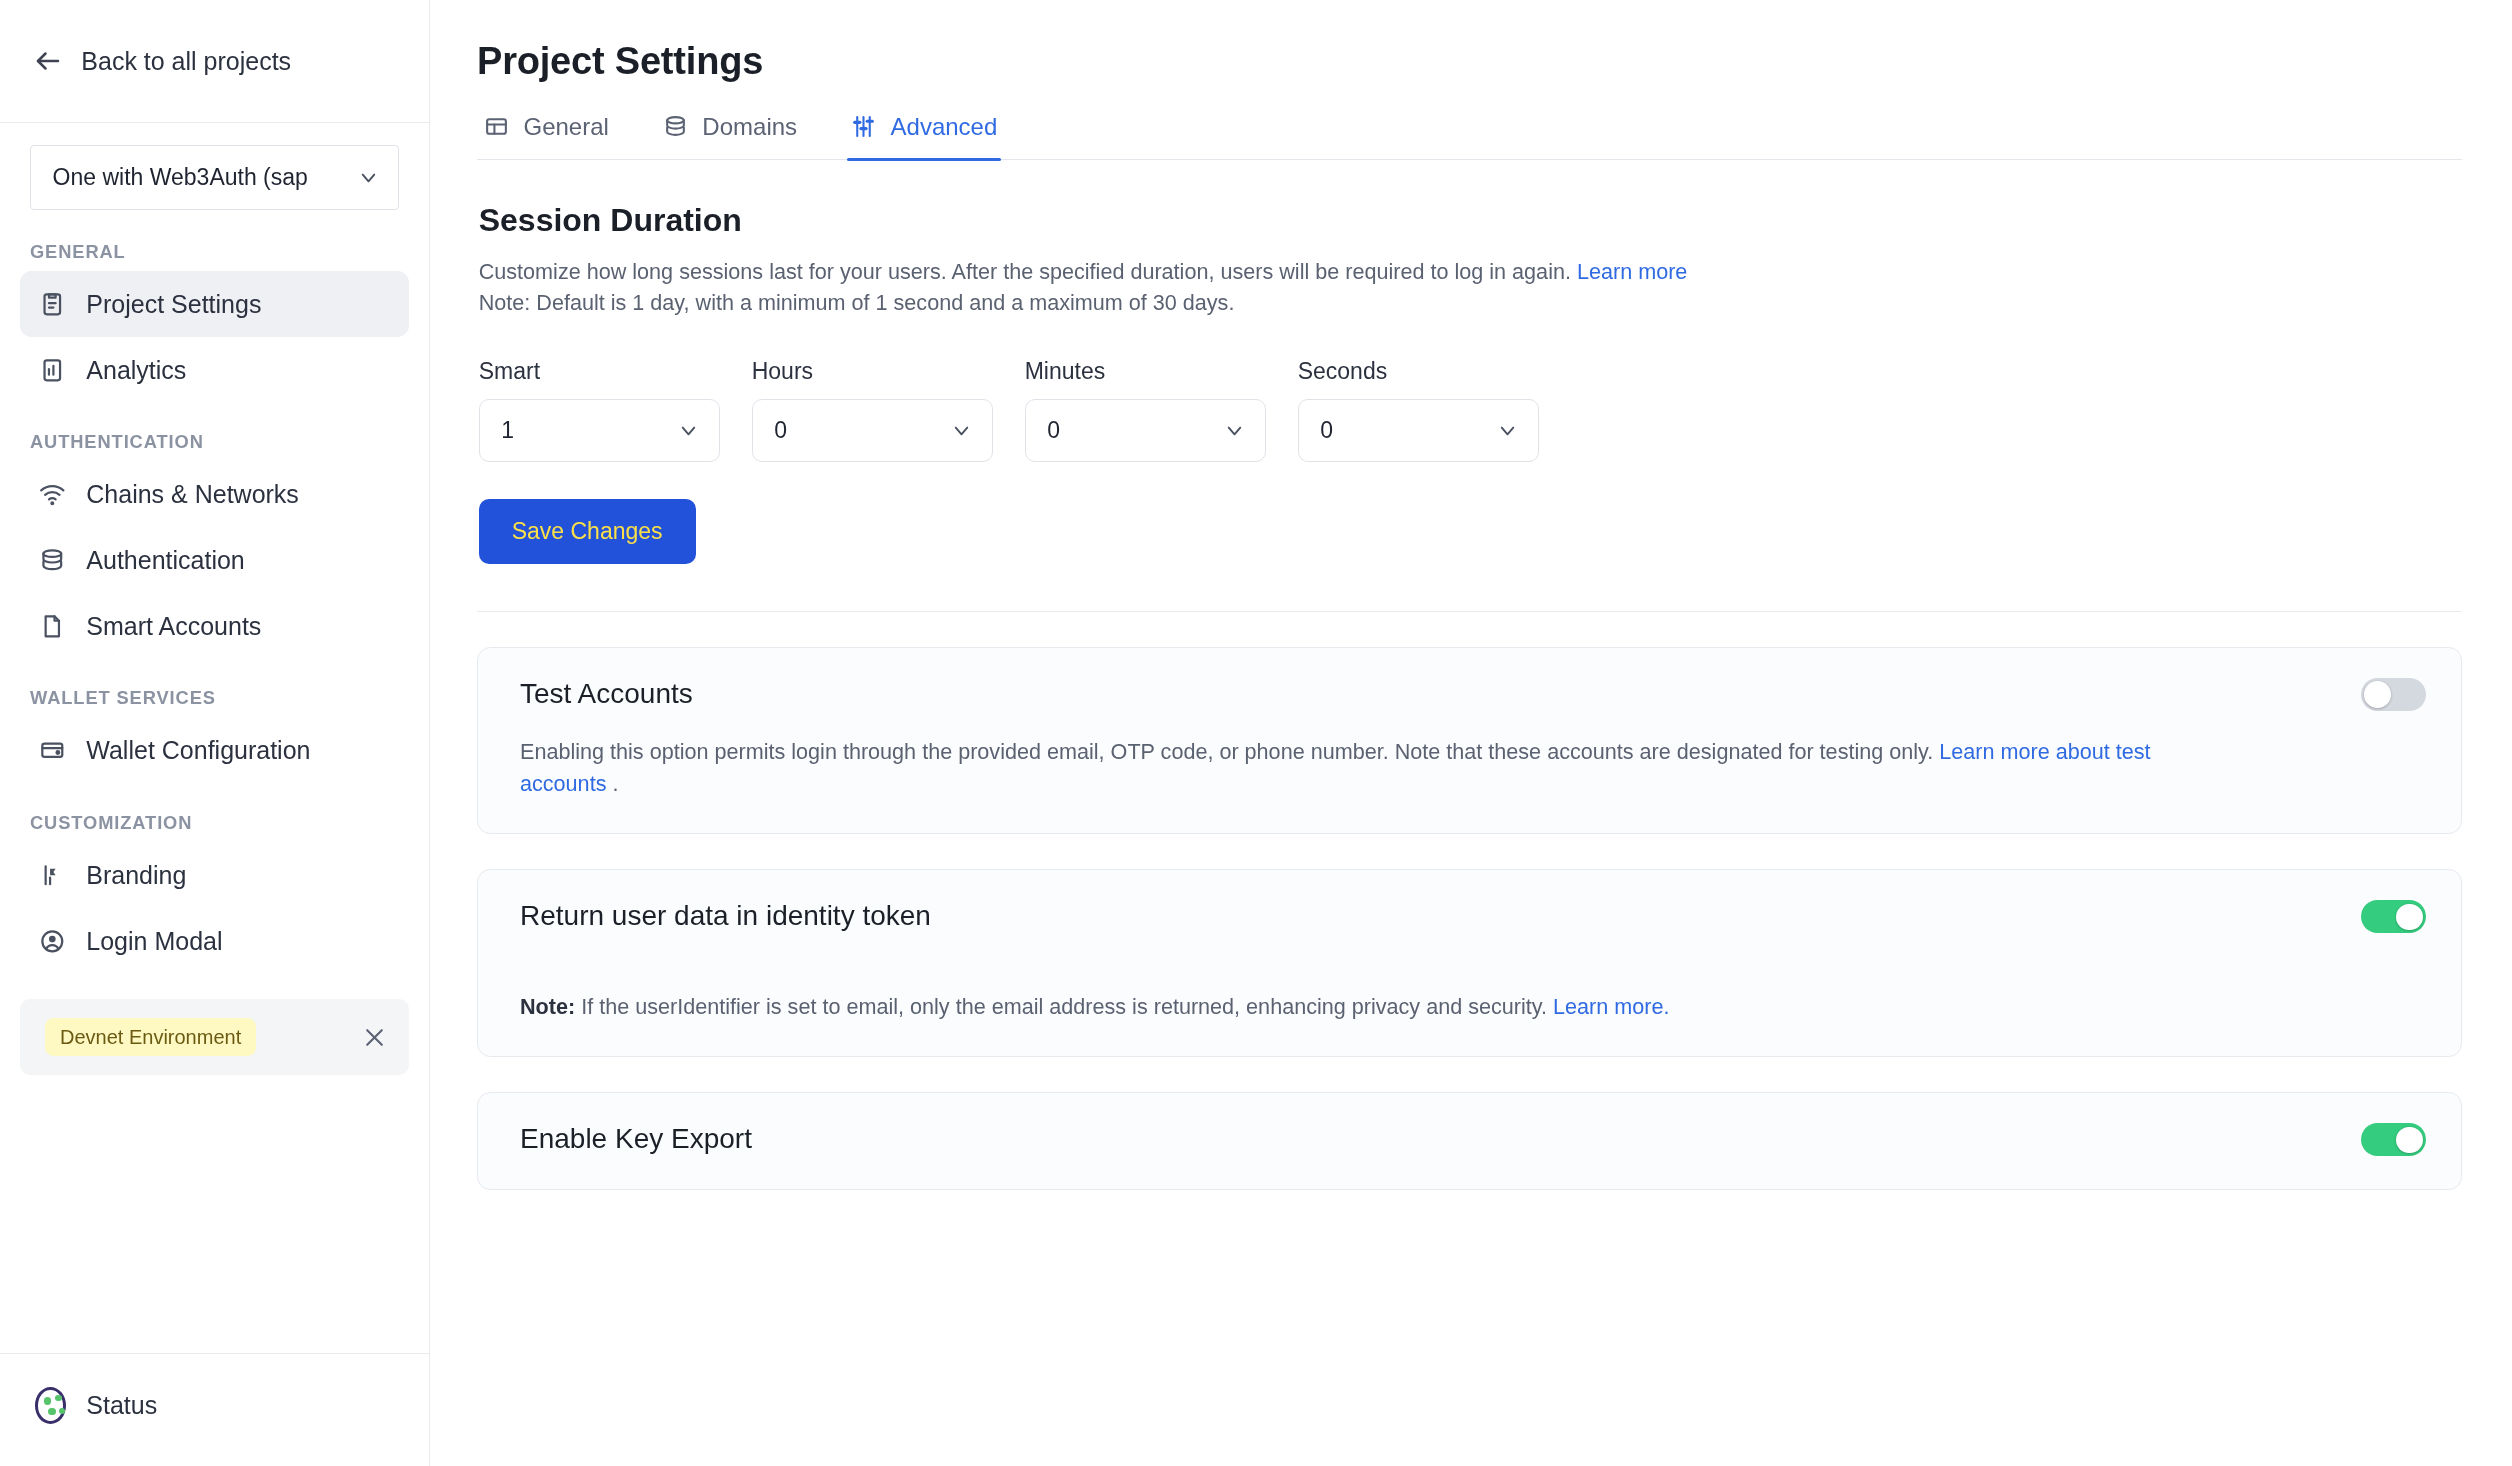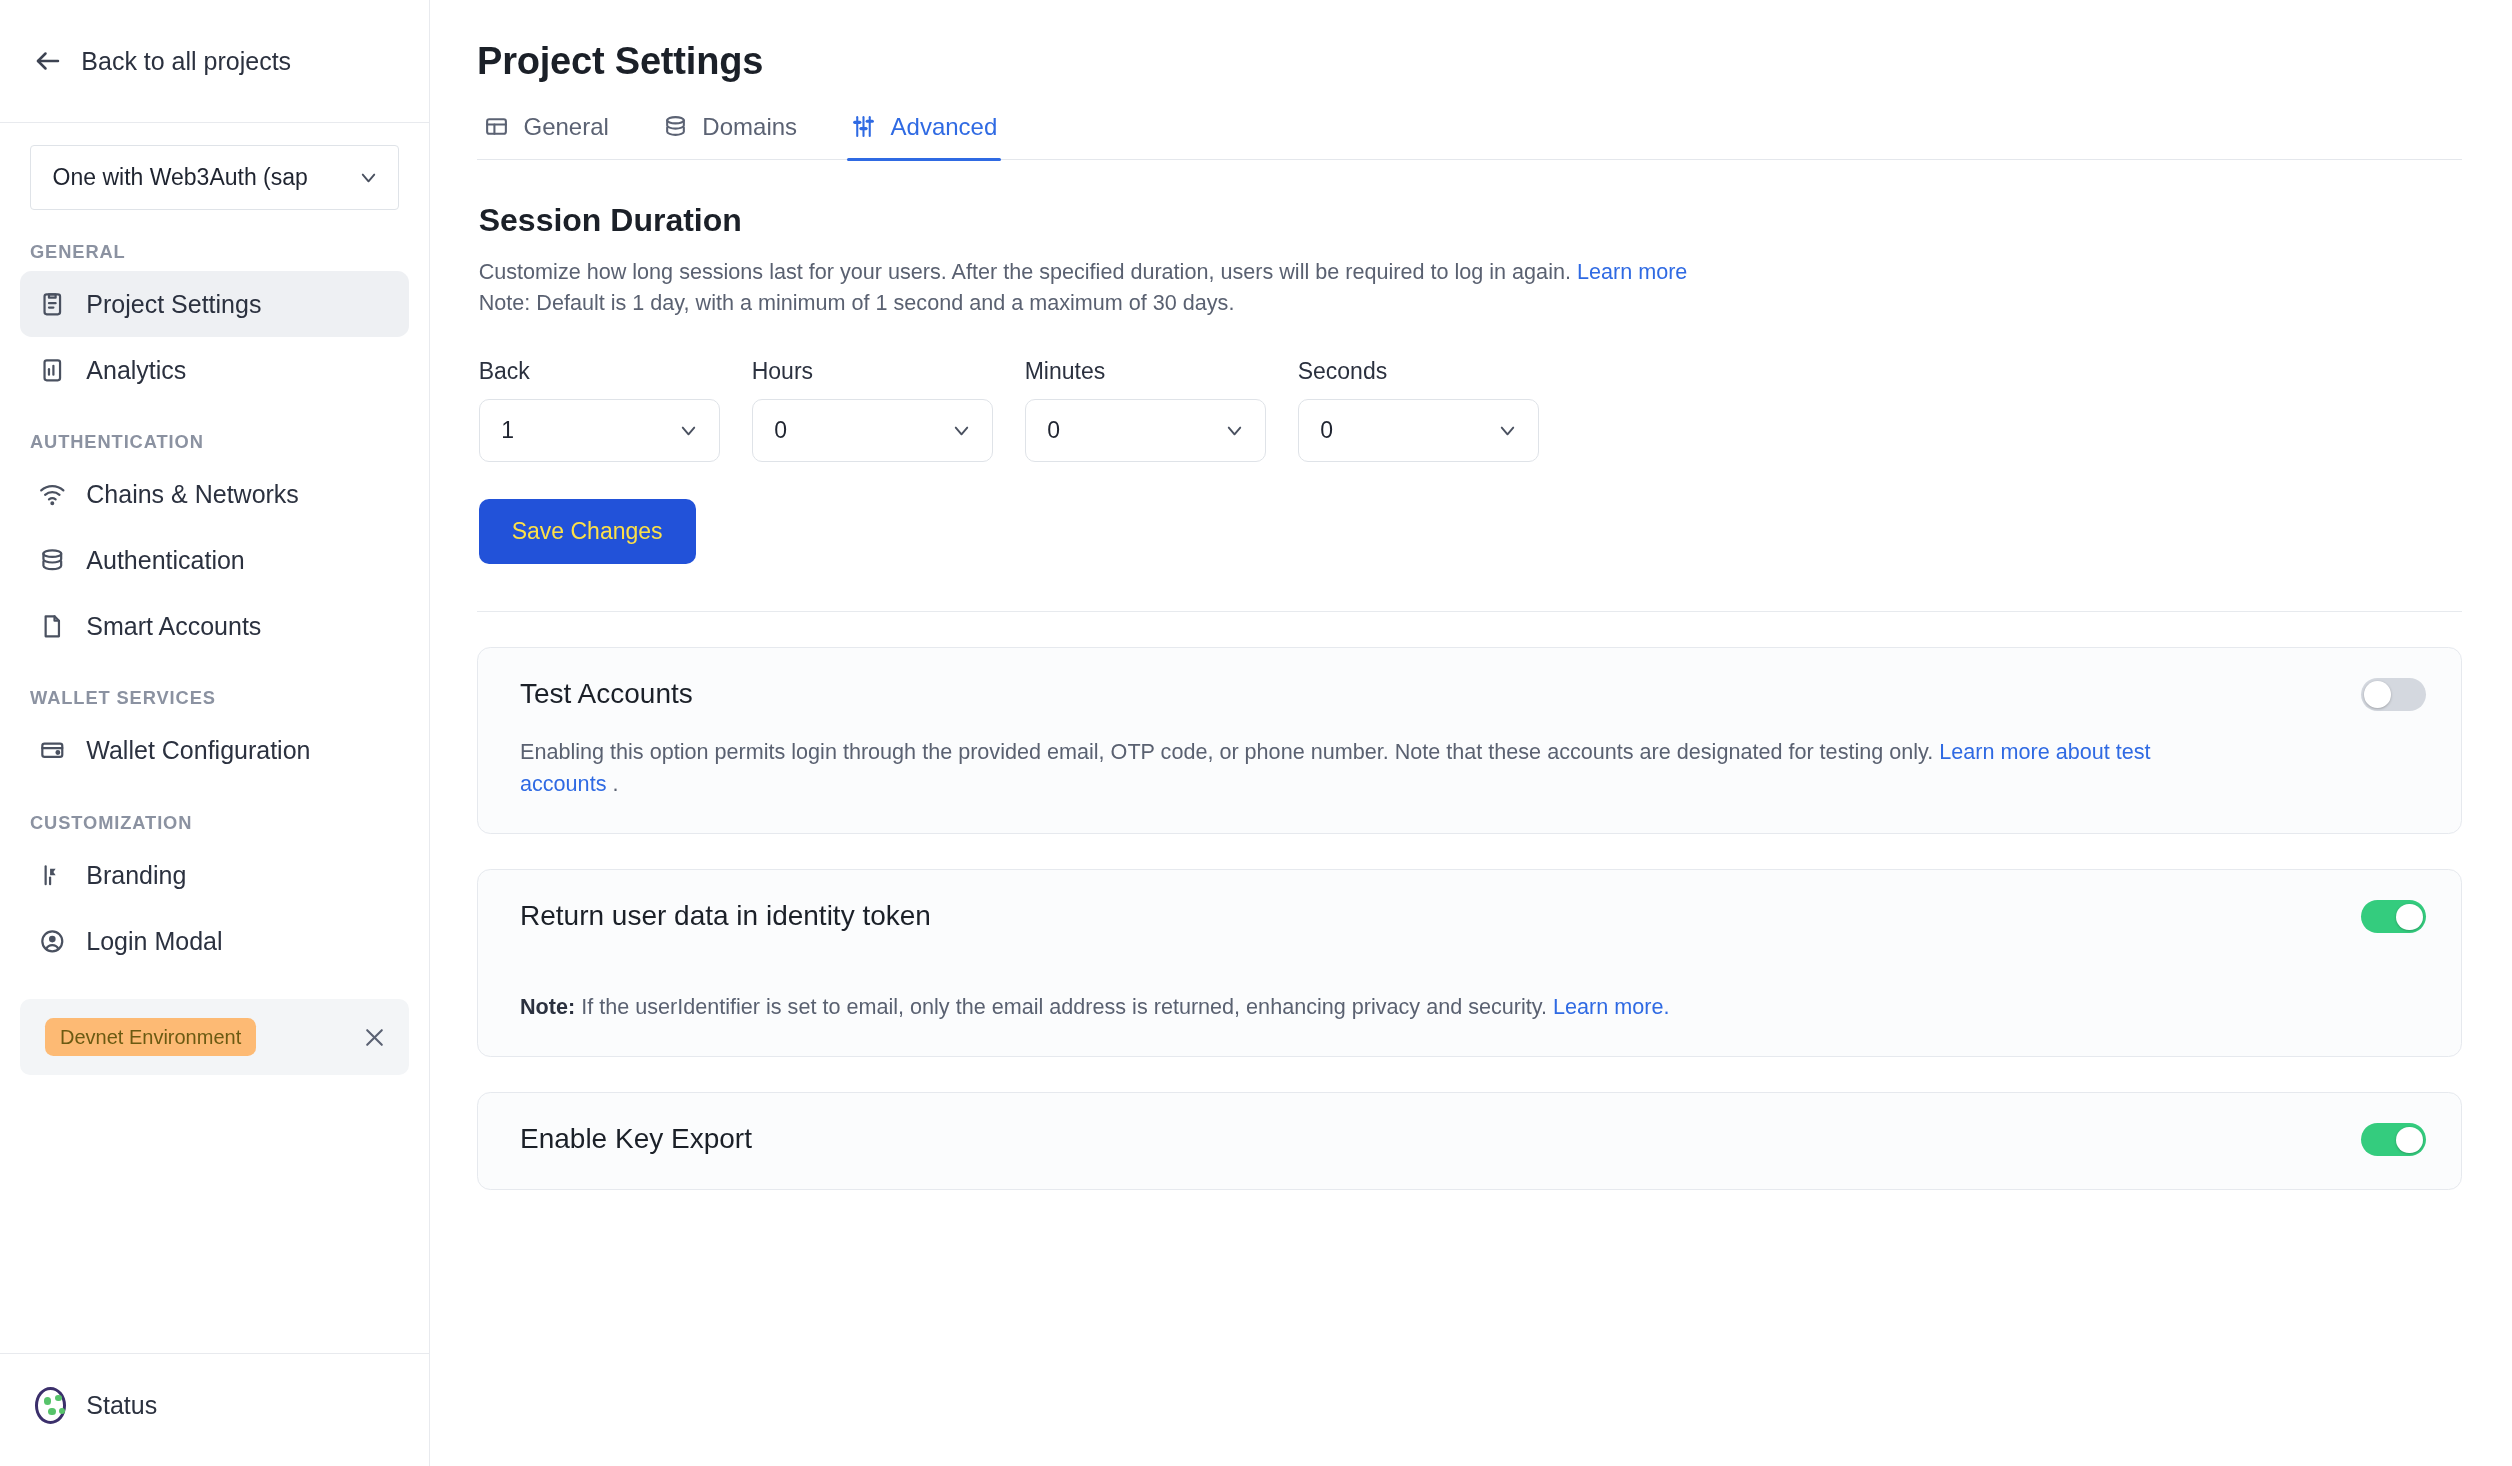--- a/index.html
+++ b/index.html
@@ -87,21 +87,21 @@
     margin: 25px 20px 0 20px;
     background: #f3f5f7;
     border-radius: 10px;
     height: 76px;
     display: flex;
     align-items: center;
     justify-content: space-between;
     padding: 0 21.6px 0 25px;
   }
   .env-badge {
-    background: #fdba74;
+    background: #fef9c3;
     color: #6b5a12;
     font-size: 20px;
     padding: 7.5px 15px;
     border-radius: 8.3px;
     font-weight: 500;
   }
   .x-ico { width: 25px; height: 25px; color: #5b6273; }
   .sidebar-spacer { flex: 1 1 auto; }
   .sidebar-bottom { border-top: 1.7px solid #e8eaee; padding: 18.3px 0 28px 0; }
   .cookie {
@@ -441,21 +441,21 @@
 
     <h2 class="section-title">Session Duration</h2>
     <p class="section-desc">
       <span>Customize how long sessions last for your users. After the specified duration, users will be required to log in again.</span>
       <a class="link" href="#">Learn more</a><br>
       <span>Note: Default is 1 day, with a minimum of 1 second and a maximum of 30 days.</span>
     </p>
 
     <div class="fields">
       <div class="field">
-        <div class="field-label">Back</div>
+        <div class="field-label">Smart</div>
         <div class="select">
           <span>1</span>
           <span class="chev">
             <svg viewBox="0 0 24 24" width="23" height="23" fill="none" stroke="currentColor" stroke-width="2" stroke-linecap="round" stroke-linejoin="round">
                 <polyline points="6 9 12 16 18 9"></polyline>
               </svg>
           </span>
         </div>
       </div>
       <div class="field">

